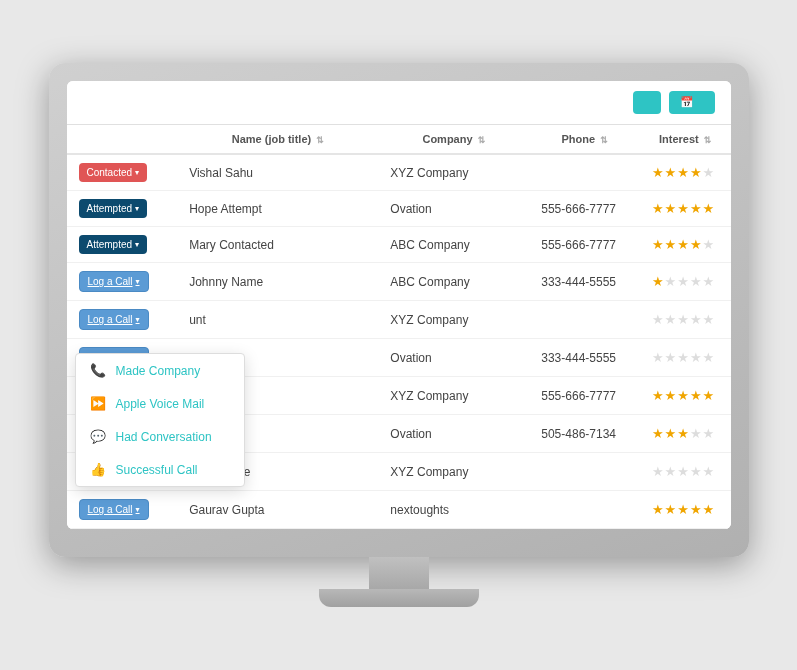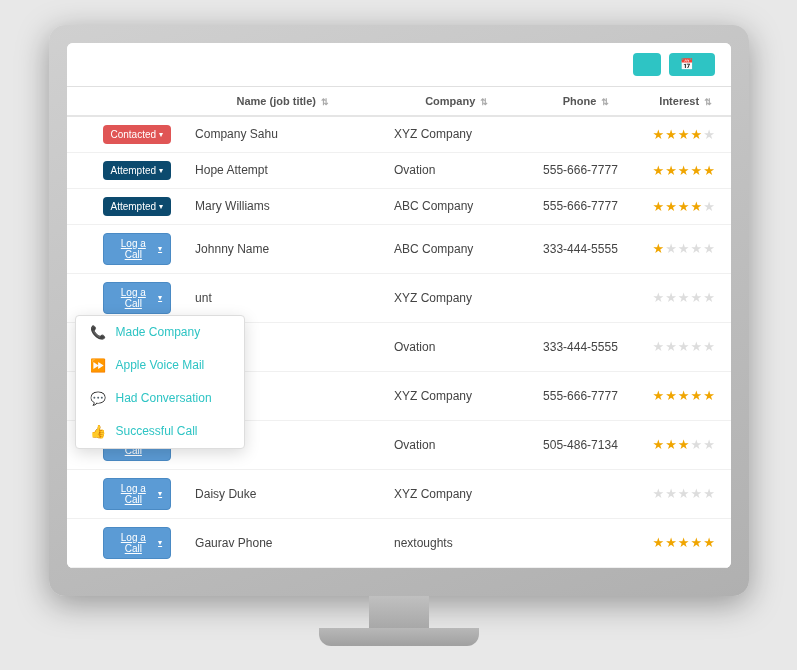--- a/index.html
+++ b/index.html
@@ -131,21 +131,20 @@
     .btn-status {
       border: none;
       border-radius: 4px;
       padding: 4px 8px;
       font-size: 10px;
       cursor: pointer;
       color: #fff;
       display: inline-flex;
       align-items: center;
       gap: 3px;
-      margin-left: 24px;
     }
     .btn-contacted { background: #e05555; }
     .btn-attempted { background: #0c4a6e; }
     .btn-log { background: #5b9bd5; border: 1px solid #4a8ac4; color: #fff; text-decoration: underline; }
     .caret { font-size: 8px; }
 
     
     .stars { color: #f0a500; font-size: 13px; letter-spacing: 1px; }
     .stars .empty { color: #ddd; }
 
@@ -217,35 +216,35 @@
                   Phone <span class="sort-arrows">⇅</span>
                 </th>
                 <th class="col-interest">
                   Interest <span class="sort-arrows">⇅</span>
                 </th>
               </tr>
             </thead>
             <tbody id="table-body">
             <tr>
                   <td class="col-action"><button class="btn-status btn-contacted">Contacted <span class="caret">▾</span></button></td>
-                  <td class="col-name">Company Sahu</td>
+                  <td class="col-name">Vishal Sahu</td>
                   <td class="col-company">XYZ Company</td>
                   <td class="col-phone"></td>
                   <td class="col-interest"><span class="stars">★★★★<span class="empty">★</span></span></td>
                 </tr>
                 <tr>
                   <td class="col-action"><button class="btn-status btn-attempted">Attempted <span class="caret">▾</span></button></td>
                   <td class="col-name">Hope Attempt</td>
                   <td class="col-company">Ovation</td>
                   <td class="col-phone">555-666-7777</td>
                   <td class="col-interest"><span class="stars">★★★★★</span></td>
                 </tr>
                 <tr>
                   <td class="col-action"><button class="btn-status btn-attempted">Attempted <span class="caret">▾</span></button></td>
-                  <td class="col-name">Mary Williams</td>
+                  <td class="col-name">Mary Contacted</td>
                   <td class="col-company">ABC Company</td>
                   <td class="col-phone">555-666-7777</td>
                   <td class="col-interest"><span class="stars">★★★★<span class="empty">★</span></span></td>
                 </tr>
                 <tr>
                   <td class="col-action"><button class="btn-status btn-log">Log a Call <span class="caret">▾</span></button></td>
                   <td class="col-name">Johnny Name</td>
                   <td class="col-company">ABC Company</td>
                   <td class="col-phone">333-444-5555</td>
                   <td class="col-interest"><span class="stars">★<span class="empty">★</span><span class="empty">★</span><span class="empty">★</span><span class="empty">★</span></span></td>
@@ -280,21 +279,21 @@
                 </tr>
                 <tr>
                   <td class="col-action"><button class="btn-status btn-log">Log a Call <span class="caret">▾</span></button></td>
                   <td class="col-name">Daisy Duke</td>
                   <td class="col-company">XYZ Company</td>
                   <td class="col-phone"></td>
                   <td class="col-interest"><span class="stars"><span class="empty">★</span><span class="empty">★</span><span class="empty">★</span><span class="empty">★</span><span class="empty">★</span></span></td>
                 </tr>
                 <tr>
                   <td class="col-action"><button class="btn-status btn-log">Log a Call <span class="caret">▾</span></button></td>
-                  <td class="col-name">Gaurav Phone</td>
+                  <td class="col-name">Gaurav Gupta</td>
                   <td class="col-company">nextoughts</td>
                   <td class="col-phone"></td>
                   <td class="col-interest"><span class="stars">★★★★★</span></td>
                 </tr>
               </tbody>
           </table>
 
           <div class="dropdown-container">
             <div class="dropdown-menu" id="dropdown-menu">
             <div class="dropdown-item">

